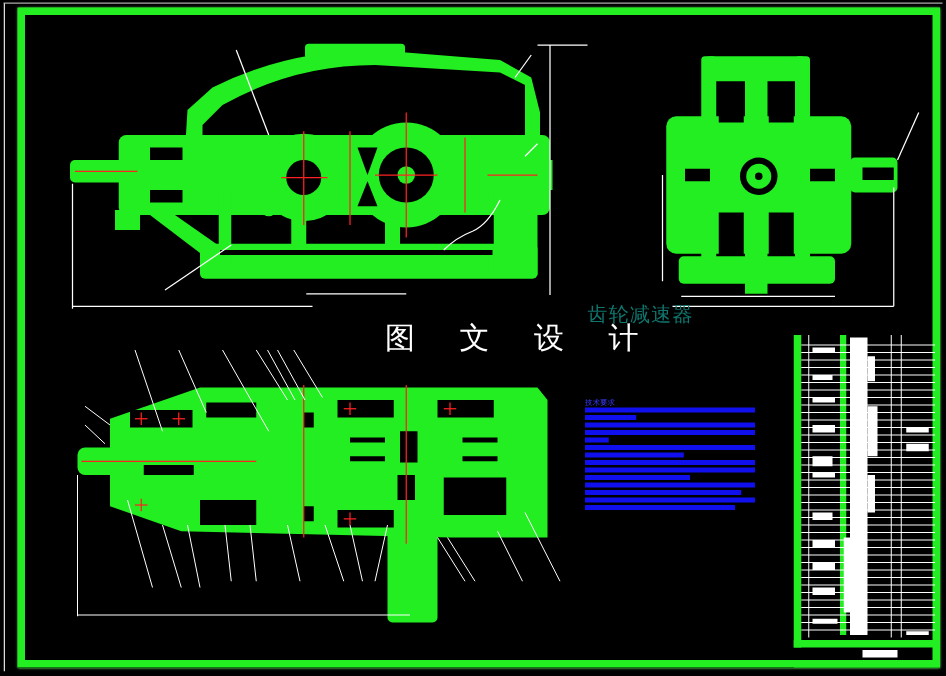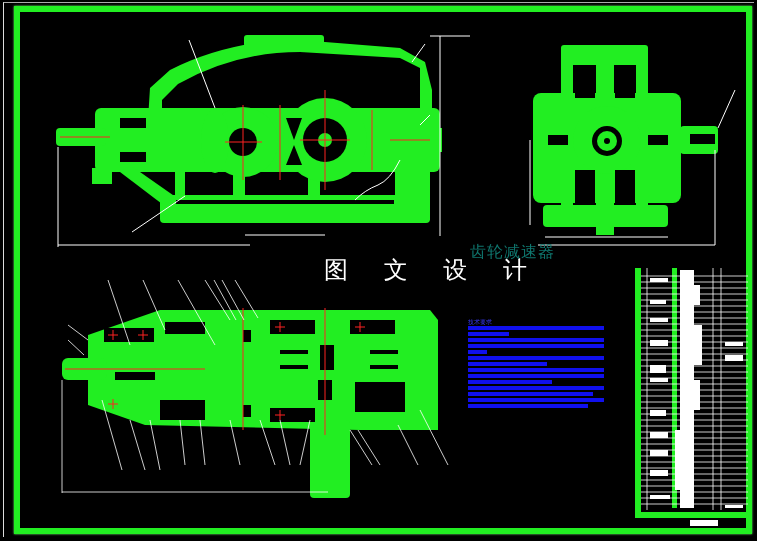--- a/index.html
+++ b/index.html
@@ -1,20 +1,20 @@
 <!DOCTYPE html>
 <html><head>
 <meta charset="utf-8">
 <style>
   html,body{margin:0;padding:0;background:#000;}
   body{width:757px;height:541px;position:relative;overflow:hidden;font-family:"DejaVu Sans",sans-serif;}
   .outer{position:absolute;left:3px;top:2px;width:751px;height:535px;border-left:1px solid #ddd;border-top:1px solid #aaa;box-sizing:border-box;}
   .frame{position:absolute;left:14px;top:6px;width:738px;height:528px;border:6px solid #22ee22;box-sizing:border-box;box-shadow:0 0 2px #7f7;}
   svg{position:absolute;left:0;top:0;}
-  .title-white{position:absolute;left:308px;top:254px;color:#fff;font-size:24px;letter-spacing:14px;font-family:"DejaVu Serif",serif;white-space:nowrap;margin-left:16px;}
+  .title-white{position:absolute;left:308px;top:254px;color:#fff;font-size:24px;letter-spacing:14px;font-family:"DejaVu Serif",serif;white-space:nowrap;}
   .title-yellow{position:absolute;left:470px;top:242px;color:#0f766e;font-size:16px;letter-spacing:1px;font-family:"DejaVu Serif",serif;white-space:nowrap;}
   .notes{position:absolute;left:468px;top:318px;width:136px;}
   .notes-head{color:#3a3aff;font-size:6px;height:8px;}
   .notes-line{height:4px;background:#1010ee;margin:0 0 2px 0;}
 </style>
 </head>
 <body>
 
 <div class="outer"></div>
 <div class="frame"></div>

